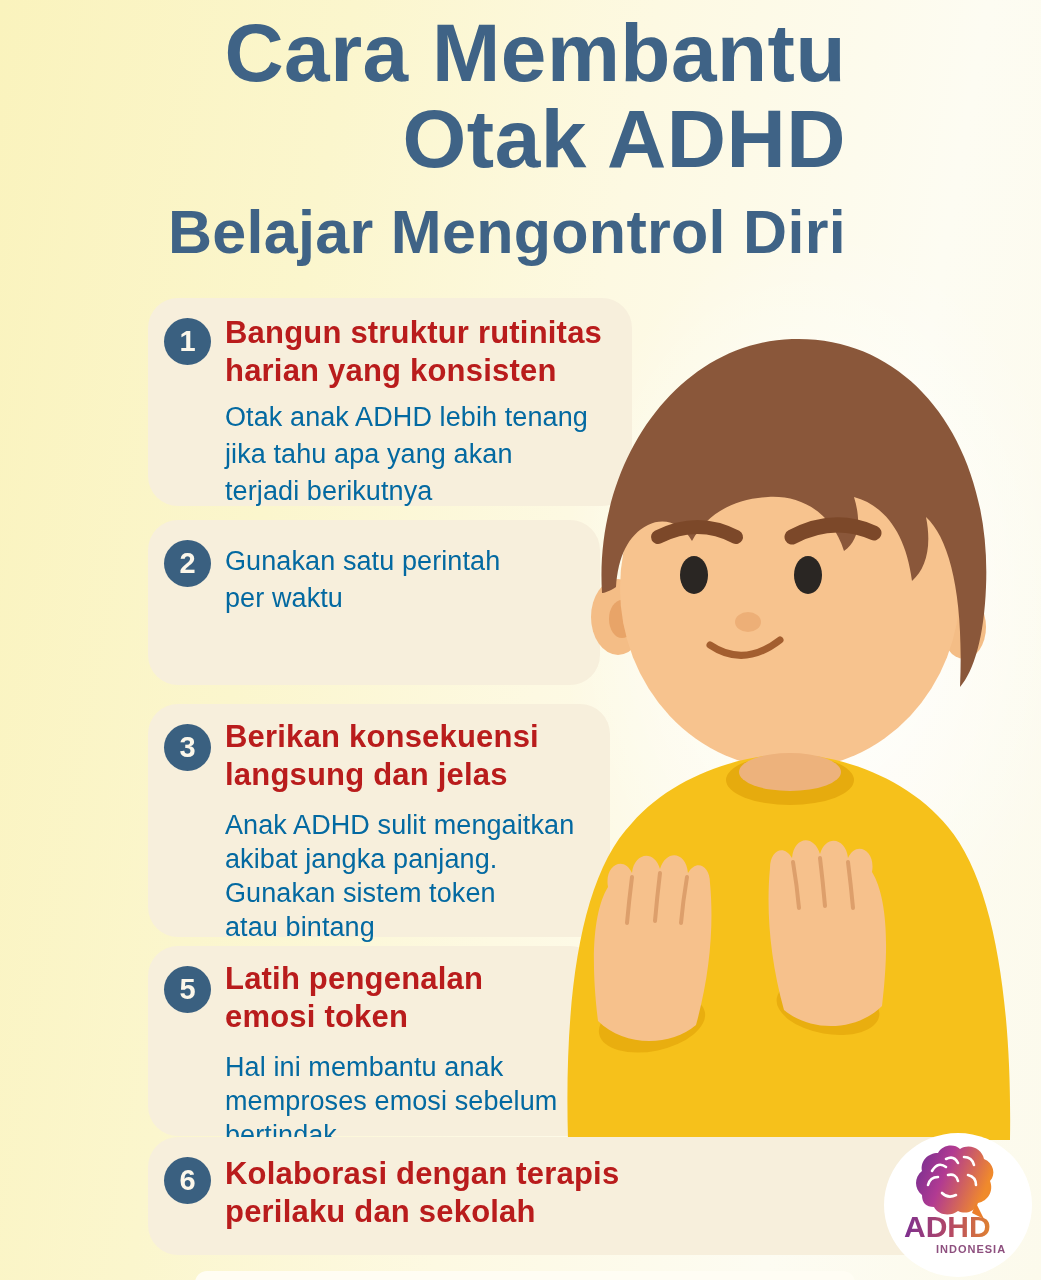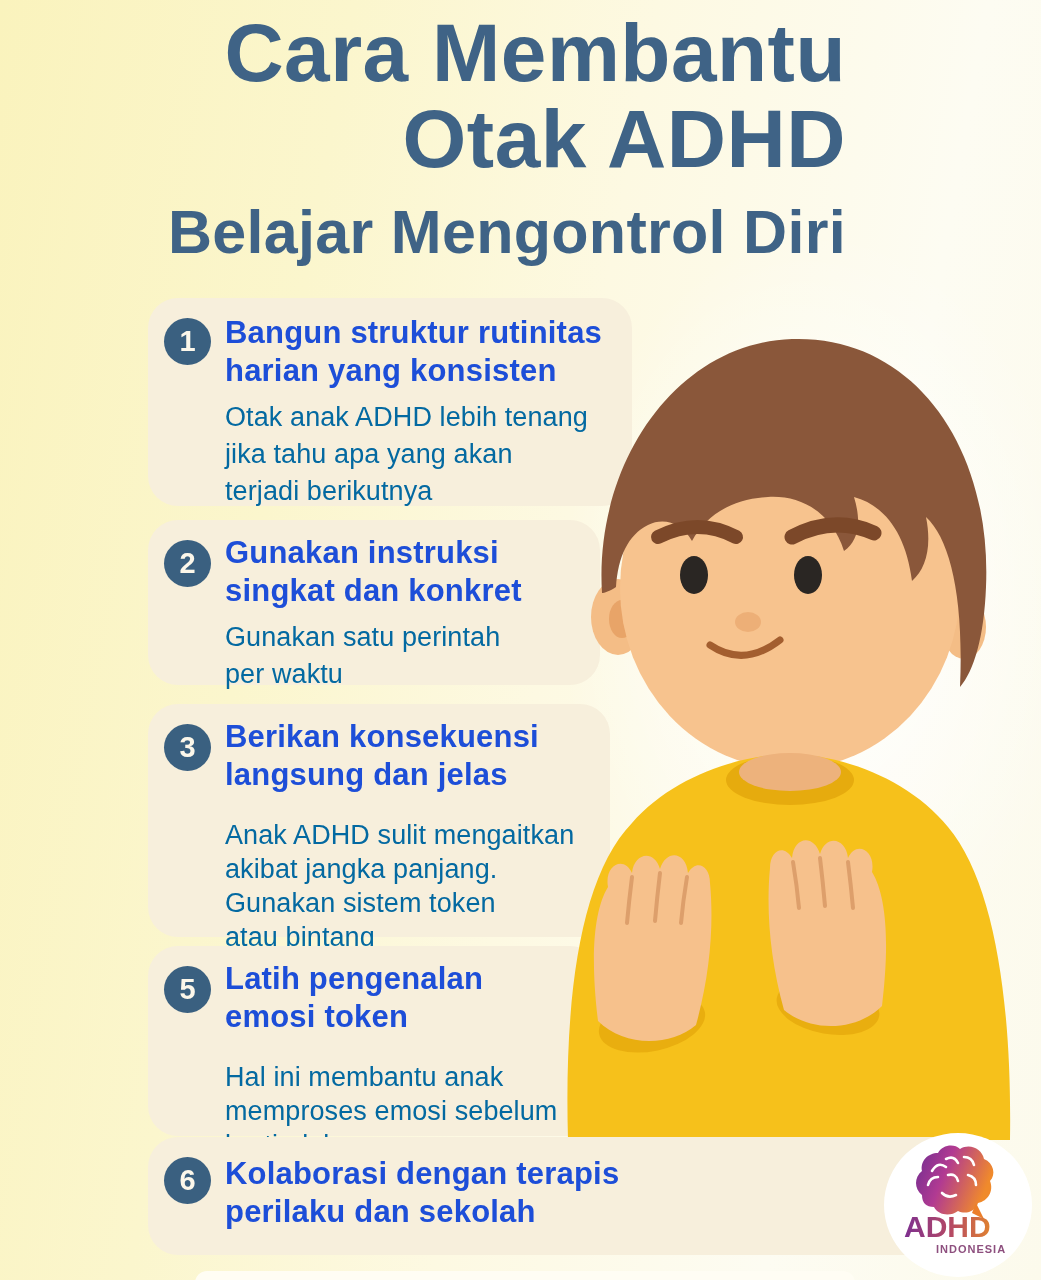--- a/index.html
+++ b/index.html
@@ -25,23 +25,23 @@
   .card{
     position:absolute; background:#f7efdc; border-radius:30px;
   }
   .badge{
     position:absolute; left:16px; top:20px; width:47px; height:47px;
     background:#3a6080; border-radius:50%;
     color:#fcf7ea; font-size:29px; font-weight:800;
     display:flex; align-items:center; justify-content:center;
   }
   .card-text{ position:absolute; left:77px; top:16px; right:8px; }
-  .heading{ color:#1d4ed8; font-size:31px; font-weight:800; line-height:38px; letter-spacing:0.2px; }
+  .heading{ color:#b91c1c; font-size:31px; font-weight:800; line-height:38px; letter-spacing:0.2px; }
   .body{ color:#0369a1; font-size:27px; font-weight:500; line-height:37px; margin-top:9px; letter-spacing:0.1px; }
-  .card.compact .body{ line-height:34px; margin-top:24px; }
+  .card.compact .body{ line-height:34px; margin-top:14px; }
   .boy{ position:absolute; left:540px; top:325px; width:500px; height:815px; }
   .card-6{ z-index:5; }
   .logo{
     position:absolute; left:884px; top:1133px; width:148px; height:144px; z-index:6;
   }
   .bottom-strip{
     position:absolute; left:195px; top:1271px; width:660px; height:12px;
     background:#fffdf4; border-radius:20px 20px 0 0; z-index:4;
   }
 </style>
@@ -67,24 +67,20 @@
       <div>Otak anak ADHD lebih tenang</div>
       <div>jika tahu apa yang akan</div>
       <div>terjadi berikutnya</div>
     </div>
   </div>
 </div>
 
 <div class="card" style="left:148px;top:520px;width:452px;height:165px;">
   <div class="badge">2</div>
   <div class="card-text" style="top:14px;">
-    <div class="heading">
-      <div>Gunakan instruksi</div>
-      <div>singkat dan konkret</div>
-    </div>
     <div class="body">
       <div>Gunakan satu perintah</div>
       <div>per waktu</div>
     </div>
   </div>
 </div>
 
 <div class="card compact" style="left:148px;top:704px;width:462px;height:233px;">
   <div class="badge">3</div>
   <div class="card-text" style="top:14px;">

